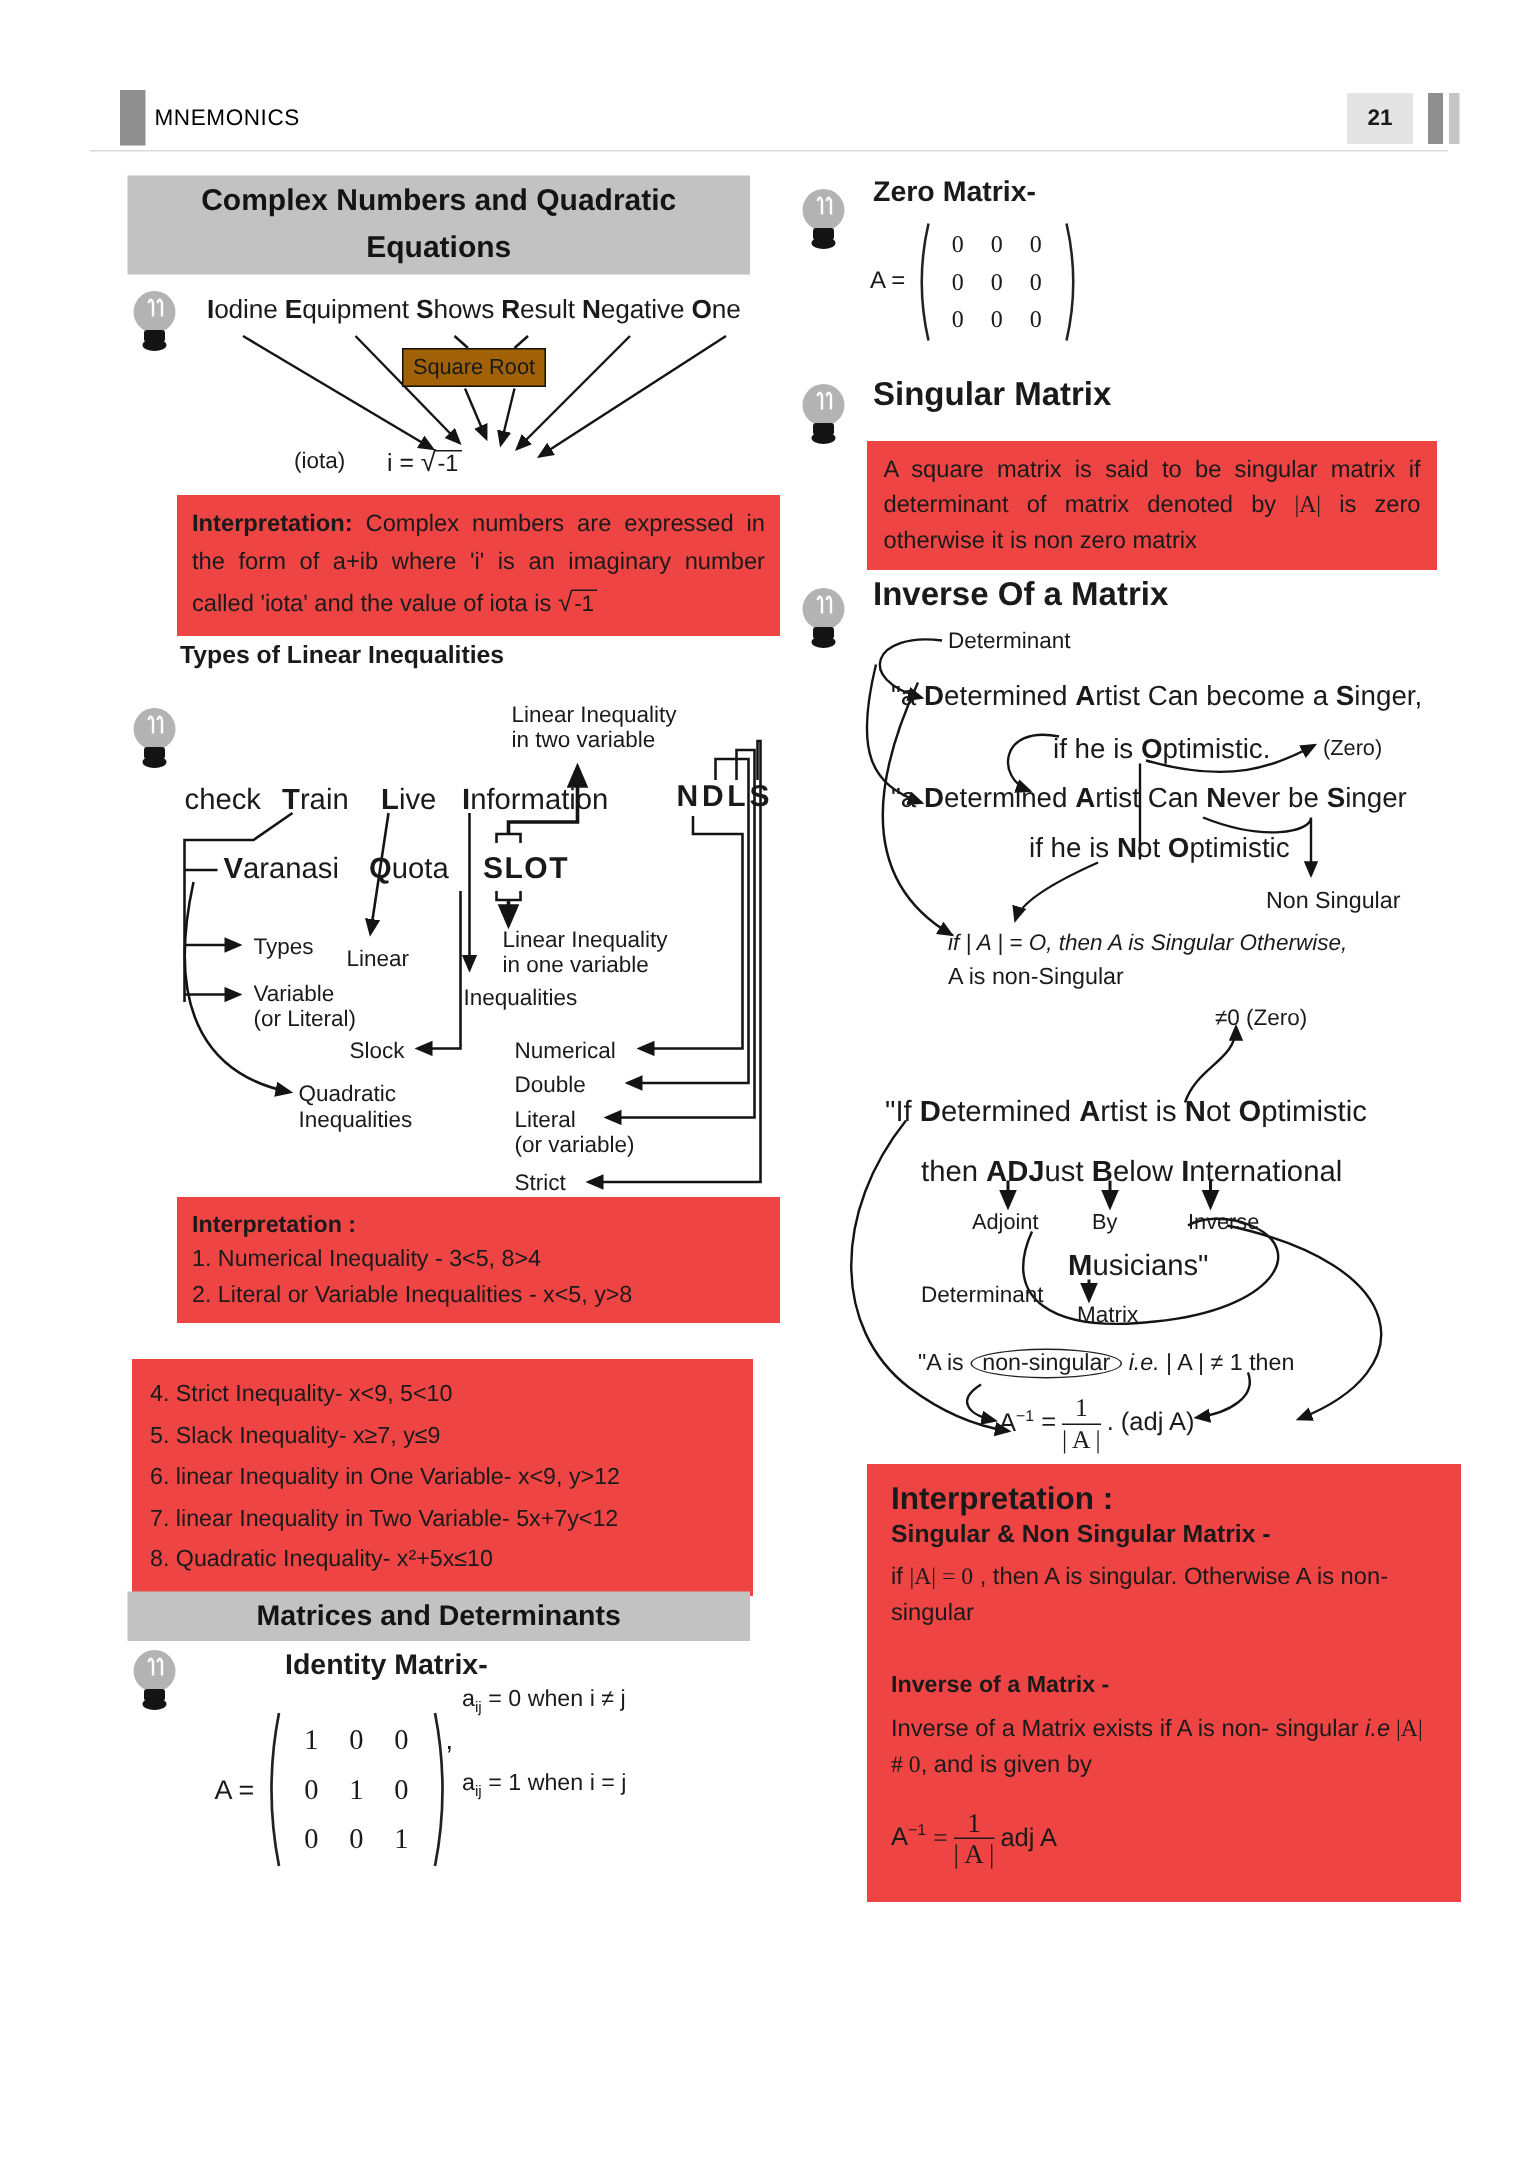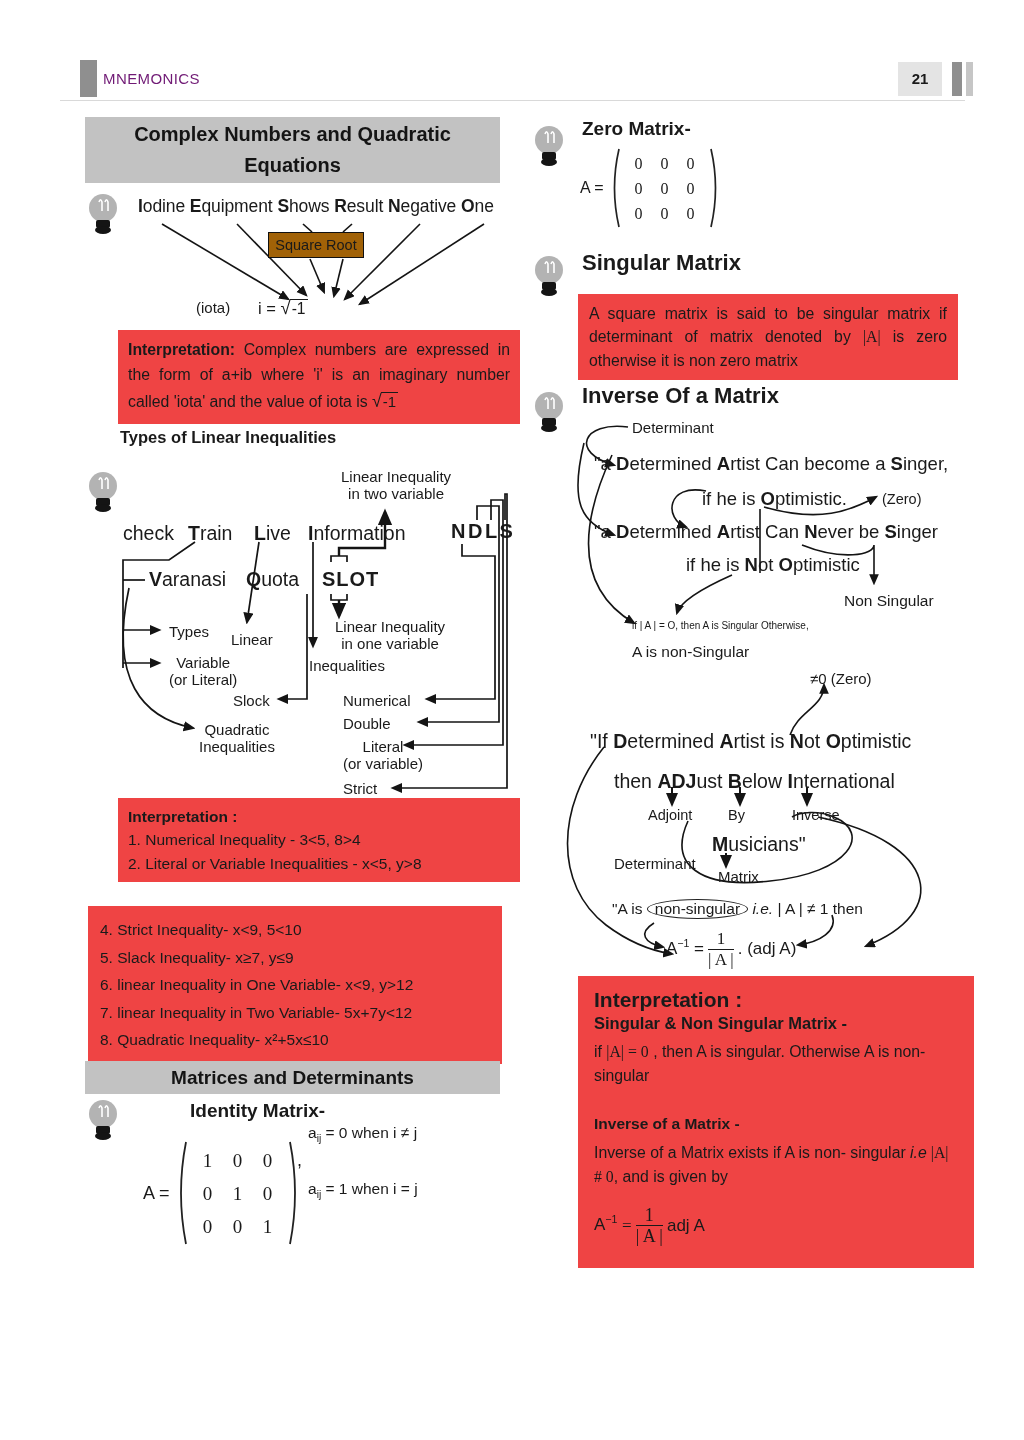--- a/index.html
+++ b/index.html
@@ -10,38 +10,38 @@
   .i{font-style:italic;}
   .nowrap{white-space:nowrap;}
   .serif{font-family:"Liberation Serif","DejaVu Serif",serif;}
   .band{background:#c2c2c2;font-weight:700;text-align:center;color:#141414;}
   .panel{background:#ef4444;}
   .jt{text-align:justify;}
   sub{font-size:66%;}
   sup{font-size:62%;}
   .sqrt{font-size:1.12em;margin-right:-1px;}
   .radicand{border-top:1.7px solid #1a1a1a;padding:0 2px;font-size:0.95em;}
-  .lbl{line-height:1.14;text-align:center;}
+  .lbl{line-height:1.14;}
   .frac{display:inline-flex;flex-direction:column;text-align:center;vertical-align:middle;line-height:1.15;margin:0 4px;}
   .frac .num{border-bottom:1.6px solid #1a1a1a;padding:0 5px;}
   .mwrap{display:flex;align-items:center;gap:5px;}
   .mgrid{display:grid;text-align:center;}
   .mgrid-id{grid-template-columns:repeat(3,30px);grid-auto-rows:33px;font-size:19px;line-height:33px;}
   .mgrid-z{grid-template-columns:repeat(3,26px);grid-auto-rows:25px;font-size:16px;line-height:25px;}
   .circled{border:1.6px solid #222;border-radius:50%;padding:0 7px 1px 7px;}
   svg.lines{position:absolute;left:0;top:0;overflow:visible;}
   .boxed{border:1.4px solid #111;text-align:center;}
 </style>
 </head>
 <body>
 
 <div class="page">
 
   <div class="abs" style="left:80px;top:60px;width:17px;height:37px;background:#8f8f8f;"></div>
-  <div class="abs" style="left:103px;top:70px;font-size:15px;letter-spacing:0.4px;color:#701a75;">MNEMONICS</div>
+  <div class="abs" style="left:103px;top:70px;font-size:15px;letter-spacing:0.4px;color:#000000;">MNEMONICS</div>
   <div class="abs" style="left:898px;top:62px;width:44px;height:34px;background:#e4e4e4;font-weight:700;font-size:15px;text-align:center;line-height:34px;">21</div>
   <div class="abs" style="left:952px;top:62px;width:10px;height:34px;background:#8f8f8f;"></div>
   <div class="abs" style="left:966px;top:62px;width:7px;height:34px;background:#c6c6c6;"></div>
   <div class="abs" style="left:60px;top:100px;width:905px;height:1px;background:#d9d9d9;"></div>
 
   <div class="abs band" style="left:85px;top:117px;width:415px;height:64px;font-size:20px;line-height:31px;padding-top:2px;">Complex Numbers and Quadratic Equations</div>
 
   <div class="abs" style="left:84px;top:192px;">
     <svg width="40" height="48" viewBox="0 0 40 48">
         <circle cx="19" cy="16" r="14" fill="#b3b3b3"></circle>
@@ -289,21 +289,21 @@
         <path d="M312,502 C318,518 300,529 278,532" marker-end="url(#ah3)"></path>
       </g>
     </svg>
     <div class="abs" style="left:112px;top:6px;font-size:15px;">Determinant</div>
     <div class="abs nowrap" style="left:74px;top:40px;font-size:18.5px;"><span>"a </span><span class="b">D</span><span>etermined </span><span class="b">A</span><span>rtist Can become a </span><span class="b">S</span><span>inger,</span></div>
     <div class="abs nowrap" style="left:182px;top:75px;font-size:18.5px;text-align:right;"><span>if he is </span><span class="b">O</span><span>ptimistic.</span></div>
     <div class="abs" style="left:362px;top:78px;font-size:14.5px;">(Zero)</div>
     <div class="abs nowrap" style="left:74px;top:108px;font-size:18.5px;"><span>"a </span><span class="b">D</span><span>etermined </span><span class="b">A</span><span>rtist Can </span><span class="b">N</span><span>ever be </span><span class="b">S</span><span>inger</span></div>
     <div class="abs nowrap" style="left:166px;top:141px;font-size:18.5px;"><span>if he is </span><span class="b">N</span><span>ot </span><span class="b">O</span><span>ptimistic</span></div>
     <div class="abs" style="left:324px;top:179px;font-size:15.5px;">Non Singular</div>
-    <div class="abs nowrap" style="left:112px;top:207px;font-size:10px;">if | A |  =  O,  then A is Singular Otherwise,</div>
+    <div class="abs nowrap" style="left:112px;top:207px;font-size:15px;font-style:italic;">if | A |  =  O,  then A is Singular Otherwise,</div>
     <div class="abs nowrap" style="left:112px;top:230px;font-size:15.5px;">A is non-Singular</div>
     <div class="abs" style="left:290px;top:257px;font-size:15px;">≠0 (Zero)</div>
     <div class="abs nowrap" style="left:70px;top:317px;font-size:19.5px;"><span>"If </span><span class="b">D</span><span>etermined </span><span class="b">A</span><span>rtist is </span><span class="b">N</span><span>ot </span><span class="b">O</span><span>ptimistic</span></div>
     <div class="abs nowrap" style="left:94px;top:357px;font-size:19.5px;"><span>then </span><span class="b">ADJ</span><span>ust </span><span class="b">B</span><span>elow </span><span class="b">I</span><span>nternational</span></div>
     <div class="abs" style="left:128px;top:394px;font-size:14.5px;">Adjoint</div>
     <div class="abs" style="left:208px;top:394px;font-size:14.5px;">By</div>
     <div class="abs" style="left:272px;top:394px;font-size:14.5px;">Inverse</div>
     <div class="abs nowrap" style="left:192px;top:420px;font-size:19.5px;"><span class="b">M</span><span>usicians"</span></div>
     <div class="abs" style="left:94px;top:442px;font-size:15px;">Determinant</div>
     <div class="abs" style="left:198px;top:455px;font-size:15px;">Matrix</div>

